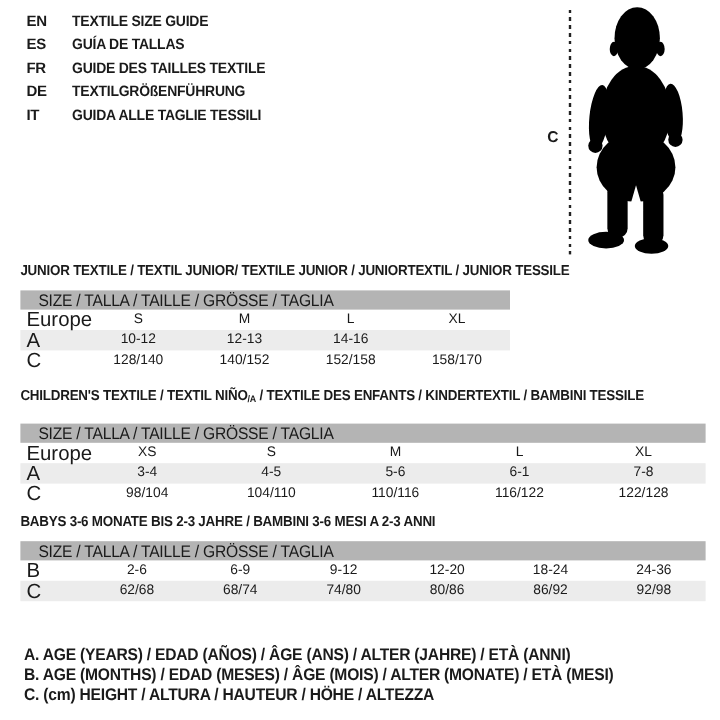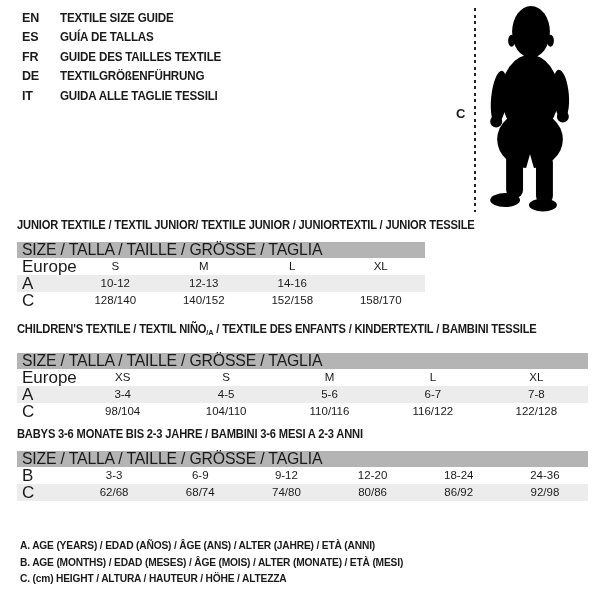--- a/index.html
+++ b/index.html
@@ -22,37 +22,37 @@
   }
   .height-label { position:absolute; left:16px; top:106px; font-weight:bold; font-size:13px; }
   .baby-svg { position:absolute; left:46px; top:3px; }
 
   
   .size-table { position:absolute; left:17px; }
   .tbl-title { font-weight:bold; font-size:12px; letter-spacing:-0.2px; line-height:14px; white-space:nowrap; }
   .tbl-title .line { display:block; line-height:15px; }
   .sub { font-size:8px; vertical-align:-2px; }
   .hdr-bar {
-    background:#b4b4b4; height:16px; line-height:16px; padding-left:5px;
-    font-size:17px; color:#1a1a1a; letter-spacing:-0.2px;
+    background:#b4b4b4; height:16px; line-height:16px; padding-left:15px;
+    font-size:14px; color:#1a1a1a; letter-spacing:-0.2px;
   }
   .t1 .hdr-bar { margin-top:10px; }
   .t2 .hdr-bar { margin-top:13px; }
   .t3 .hdr-bar { margin-top:9px; }
   .row { display:grid; height:17px; line-height:17px; font-size:11.5px; align-items:center; }
   .cols4 { grid-template-columns:54px repeat(4,1fr); }
   .cols5 { grid-template-columns:54px repeat(5,1fr); }
   .cols6 { grid-template-columns:54px repeat(6,1fr); }
   .row .lbl { padding-left:5px; font-size:17px; }
   .row .cell { text-align:center; }
   .row.alt { background:#ececec; }
 
   
   .footnotes { position:absolute; left:20px; top:537px; }
-  .footnote { font-weight:bold; font-size:11px; line-height:16.5px; white-space:nowrap; letter-spacing:-0.2px; }
+  .footnote { font-weight:bold; font-size:14px; line-height:16.5px; white-space:nowrap; letter-spacing:-0.2px; }
 </style>
 </head>
 <body>
 
 <div class="page">
 
   <div class="lang-block">
     <div class="lang-row">
       <span class="lang-code">EN</span>
       <span class="cond">TEXTILE SIZE GUIDE</span>
@@ -138,21 +138,21 @@
       <span class="cell">S</span>
       <span class="cell">M</span>
       <span class="cell">L</span>
       <span class="cell">XL</span>
     </div>
     <div class="row cols5 alt">
       <span class="lbl">A</span>
       <span class="cell">3-4</span>
       <span class="cell">4-5</span>
       <span class="cell">5-6</span>
-      <span class="cell">6-7</span>
+      <span class="cell">6-1</span>
       <span class="cell">7-8</span>
     </div>
     <div class="row cols5">
       <span class="lbl">C</span>
       <span class="cell">98/104</span>
       <span class="cell">104/110</span>
       <span class="cell">110/116</span>
       <span class="cell">116/122</span>
       <span class="cell">122/128</span>
     </div>
@@ -160,21 +160,21 @@
 
   <div class="size-table t3" style="top:427px; width:571px;">
     <div class="tbl-title">
       <span class="line"><span class="cond">BABYS 3-6 MONATE BIS 2-3 JAHRE / BAMBINI 3-6 MESI A 2-3 ANNI</span></span>
     </div>
     <div class="hdr-bar">
       <span class="cond">SIZE / TALLA / TAILLE / GRÖSSE / TAGLIA</span>
     </div>
     <div class="row cols6">
       <span class="lbl">B</span>
-      <span class="cell">3-3</span>
+      <span class="cell">2-6</span>
       <span class="cell">6-9</span>
       <span class="cell">9-12</span>
       <span class="cell">12-20</span>
       <span class="cell">18-24</span>
       <span class="cell">24-36</span>
     </div>
     <div class="row cols6 alt">
       <span class="lbl">C</span>
       <span class="cell">62/68</span>
       <span class="cell">68/74</span>

